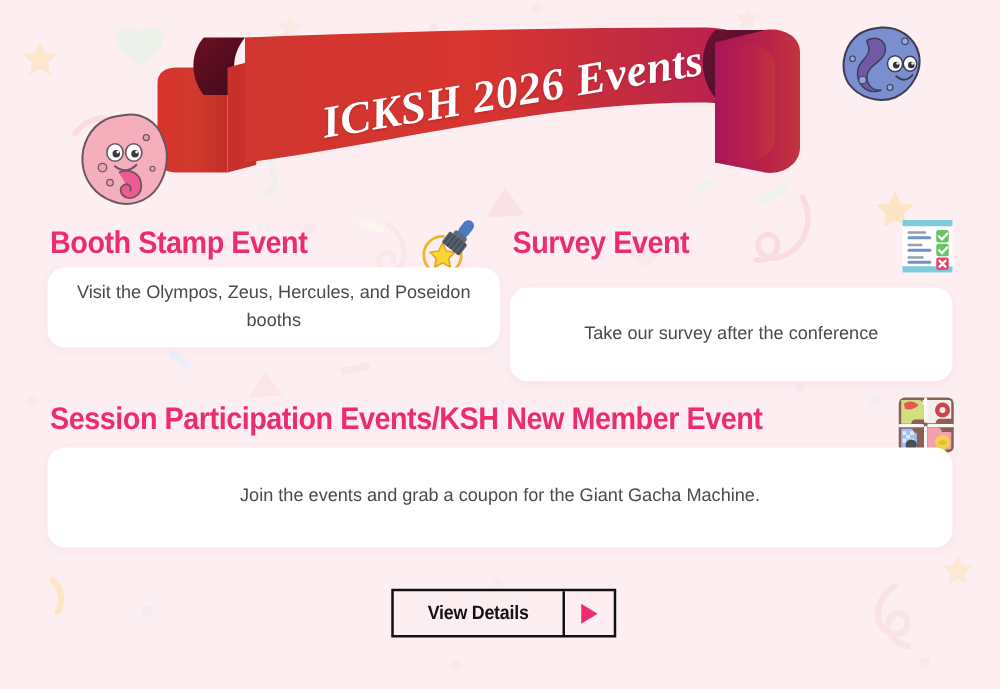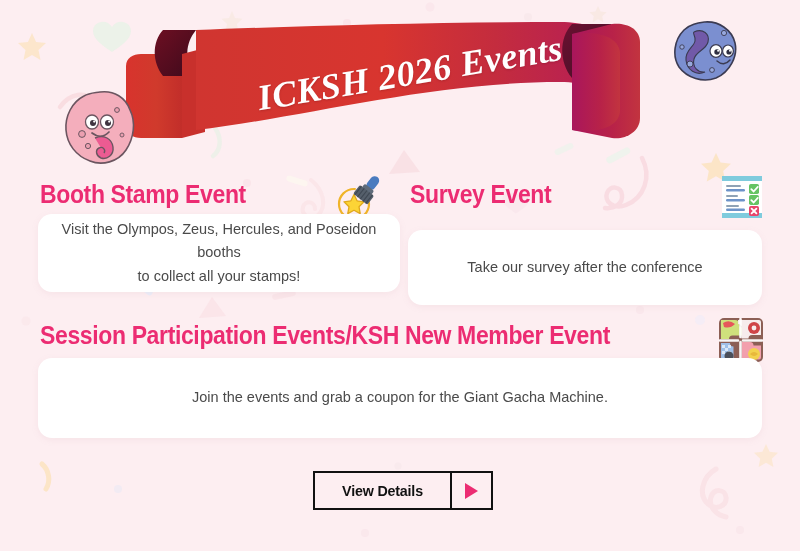--- a/index.html
+++ b/index.html
@@ -86,21 +86,21 @@
     justify-content: center;
     text-align: center;
     color: #4a4a4a;
     font-size: 14.5px;
     line-height: 1.62;
   }
   #card-booth {
     left: 38px;
     top: 214px;
     width: 362px;
-    height: 78px;
+    height: 64px;
   }
   #card-survey {
     left: 408px;
     top: 230px;
     width: 354px;
     height: 75px;
   }
   #card-session {
     left: 38px;
     top: 358px;
@@ -357,21 +357,20 @@
         <rect x="27.5" y="15" width="12" height="5" rx="1.6" fill="#5f6b7a"></rect>
         <rect x="24.5" y="19" width="18" height="11" rx="1.6" fill="#555f6b"></rect>
         <rect x="24.5" y="19" width="18" height="11" fill="none"></rect>
         <path d="M26.5 19 v11 M30 19 v11 M33.5 19 v11 M37 19 v11 M40.5 19 v11" stroke="#3f4853" stroke-width="1.1"></path>
       </g>
     </svg>
   </div>
 
   <div class="card" id="card-booth">
     <span class="line">Visit the Olympos, Zeus, Hercules, and Poseidon booths</span>
-    <span class="line">to collect all your stamps!</span>
   </div>
 
   <div class="ev-head" id="head-survey">
     <span>Survey Event</span>
   </div>
 
   <div class="evt-icon" id="icon-survey">
     <svg width="44" height="52" viewBox="0 0 44 52">
       <rect x="2" y="4" width="40" height="42" fill="#ffffff"></rect>
       <rect x="2" y="4" width="40" height="5" fill="#7fcbdd"></rect>

